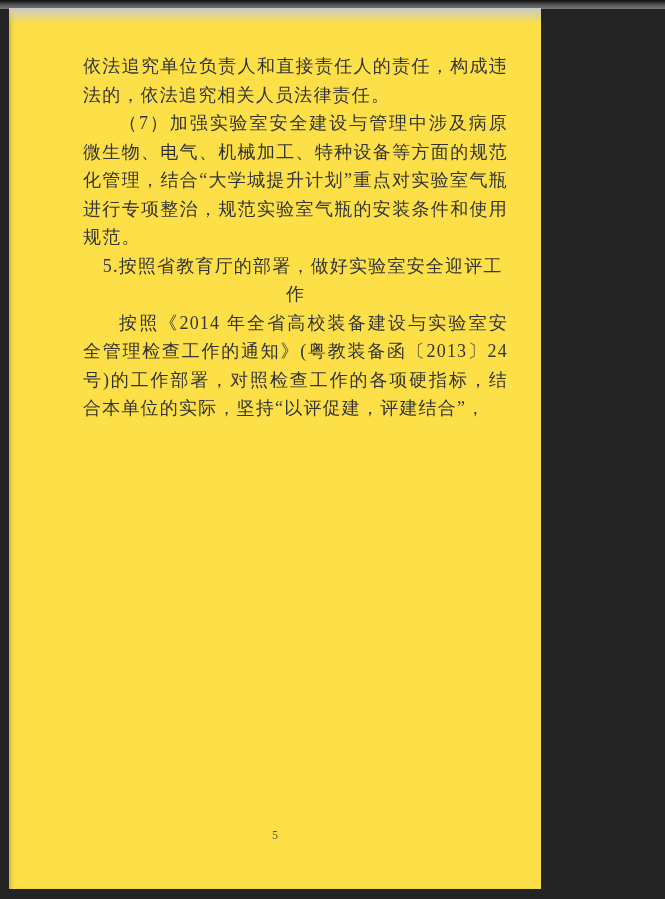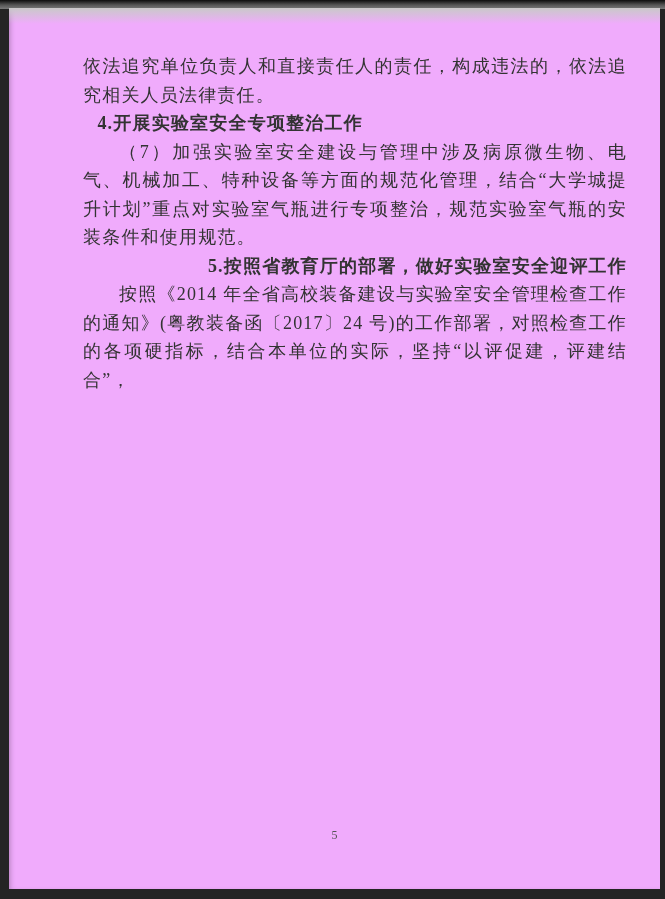--- a/index.html
+++ b/index.html
@@ -21,23 +21,23 @@
     position: absolute;
     left: 0; top: 0;
     width: 665px; height: 9px;
     background: linear-gradient(#0c0c0c 0%, #555555 55%, #7a7a7a 100%);
   }
 
   .document-page {
     position: absolute;
     left: 9px;
     top: 8px;
-    width: 651px;
+    width: 532px;
     height: 881px;
-    background: #f0abfc;
+    background: #fde047;
     box-shadow: inset 4px 0 6px -4px rgba(0,0,0,0.35);
     padding-left: 12px;
   }
 
   
   .document-page::before {
     content: "";
     position: absolute;
     left: 0; top: 0;
     width: 100%; height: 16px;
@@ -64,23 +64,23 @@
     text-indent: 0;
   }
 
   .para.heading {
     font-weight: bold;
     text-indent: 0.8em;
     text-align: left;
   }
 
   .para.subheading {
-    font-weight: bold;
+    font-weight: normal;
     text-indent: 0.8em;
-    text-align: right;
+    text-align: center;
   }
 
   .page-number {
     position: absolute;
     left: 0;
     top: 820px;
     width: 100%;
     text-align: center;
     font-size: 12px;
     letter-spacing: 0;
@@ -89,19 +89,18 @@
 </style>
 </head>
 <body>
 
 <div class="frame-top-band"></div>
 
 <div class="document-page">
   <div class="document-body">
 
   <p class="para body-continuation">依法追究单位负责人和直接责任人的责任，构成违法的，依法追究相关人员法律责任。</p>
-      <p class="para heading">4.开展实验室安全专项整治工作</p>
       <p class="para body">（7）加强实验室安全建设与管理中涉及病原微生物、电气、机械加工、特种设备等方面的规范化管理，结合“大学城提升计划”重点对实验室气瓶进行专项整治，规范实验室气瓶的安装条件和使用规范。</p>
       <p class="para subheading">5.按照省教育厅的部署，做好实验室安全迎评工作</p>
-      <p class="para body">按照《2014 年全省高校装备建设与实验室安全管理检查工作的通知》(粤教装备函〔2017〕24 号)的工作部署，对照检查工作的各项硬指标，结合本单位的实际，坚持“以评促建，评建结合”，</p>
+      <p class="para body">按照《2014 年全省高校装备建设与实验室安全管理检查工作的通知》(粤教装备函〔2013〕24 号)的工作部署，对照检查工作的各项硬指标，结合本单位的实际，坚持“以评促建，评建结合”，</p>
     </div>
   <div class="page-number">5</div>
 </div>
 
 </body></html>

